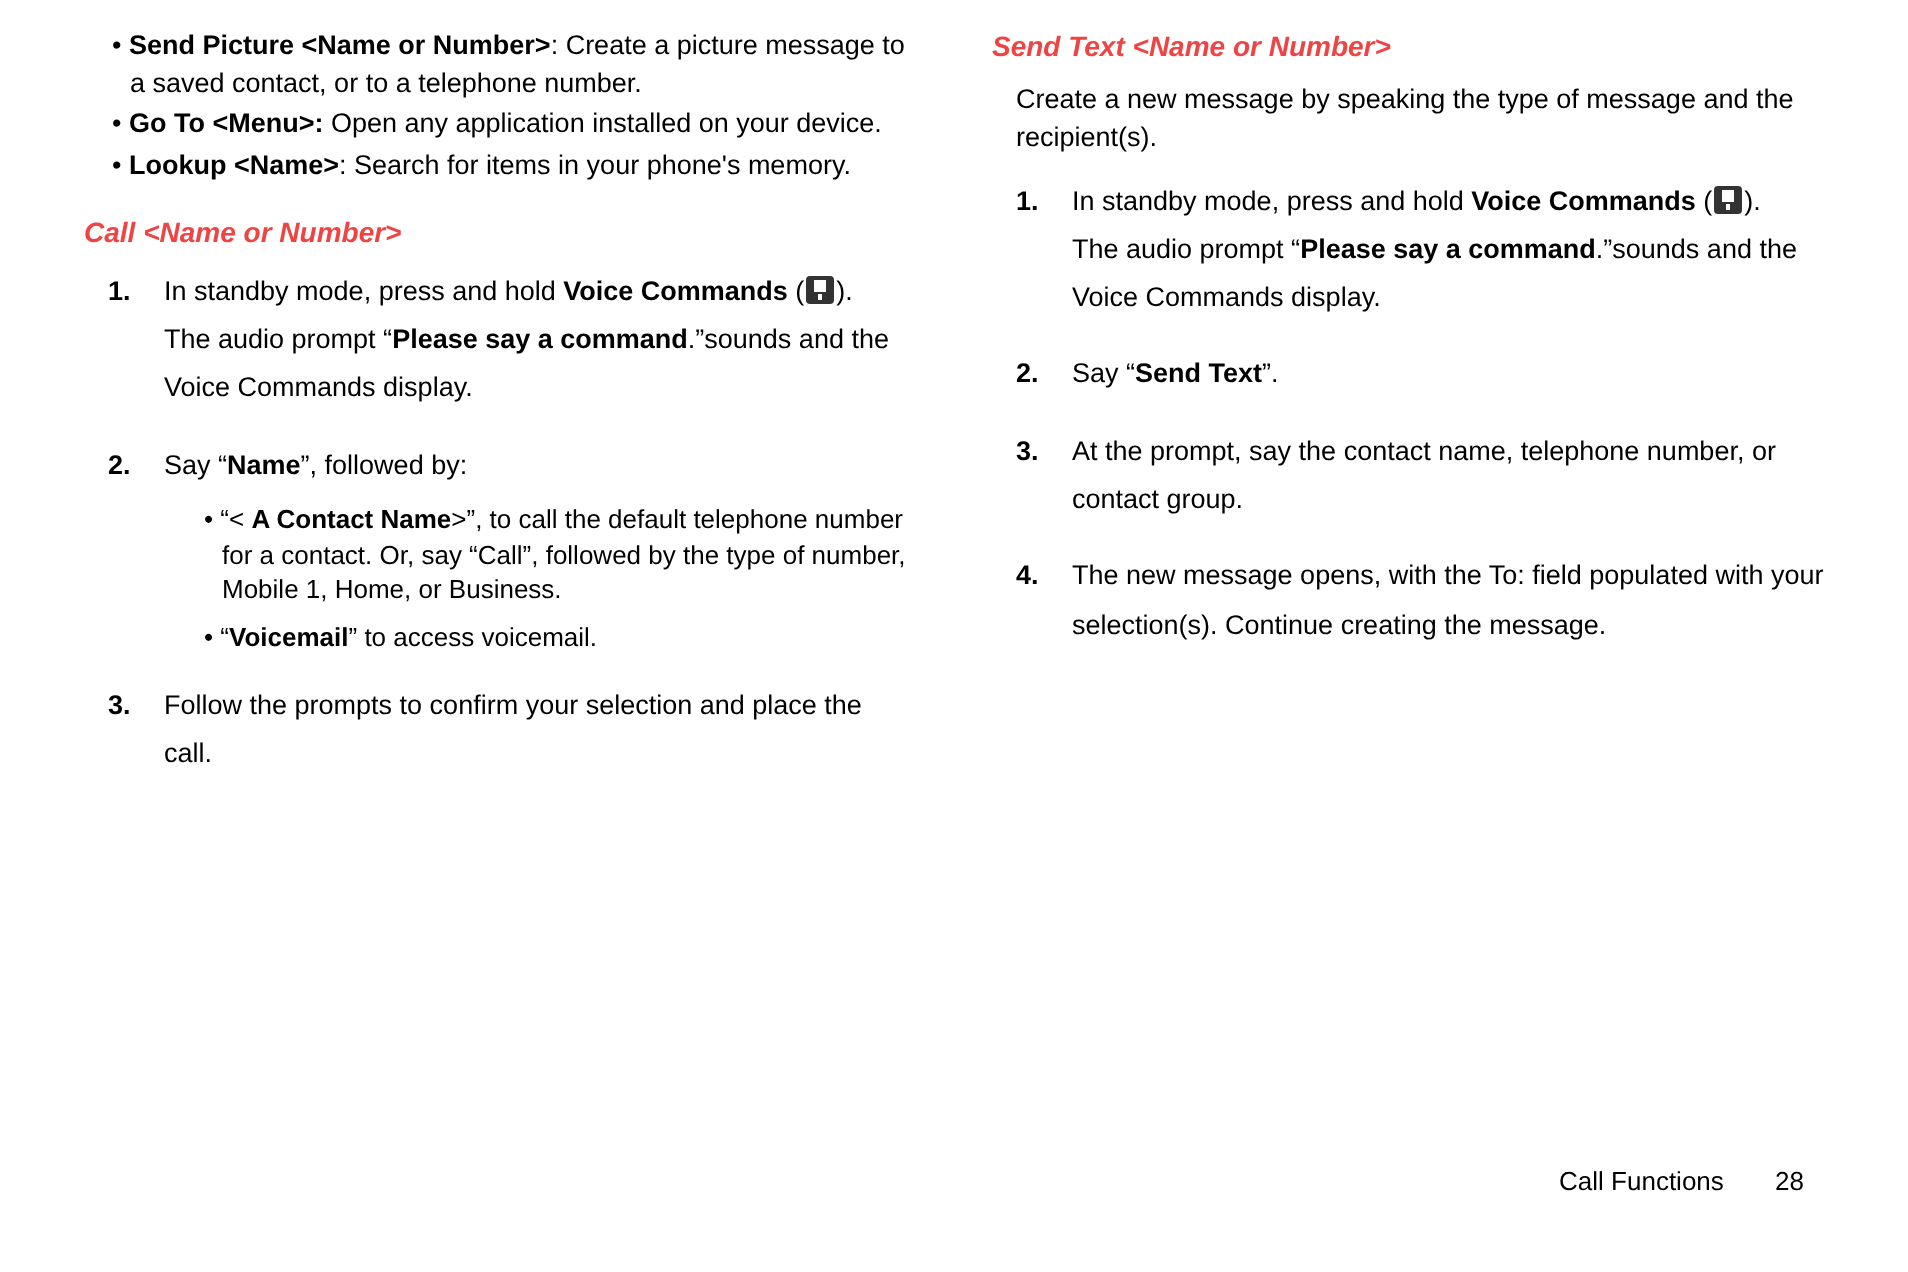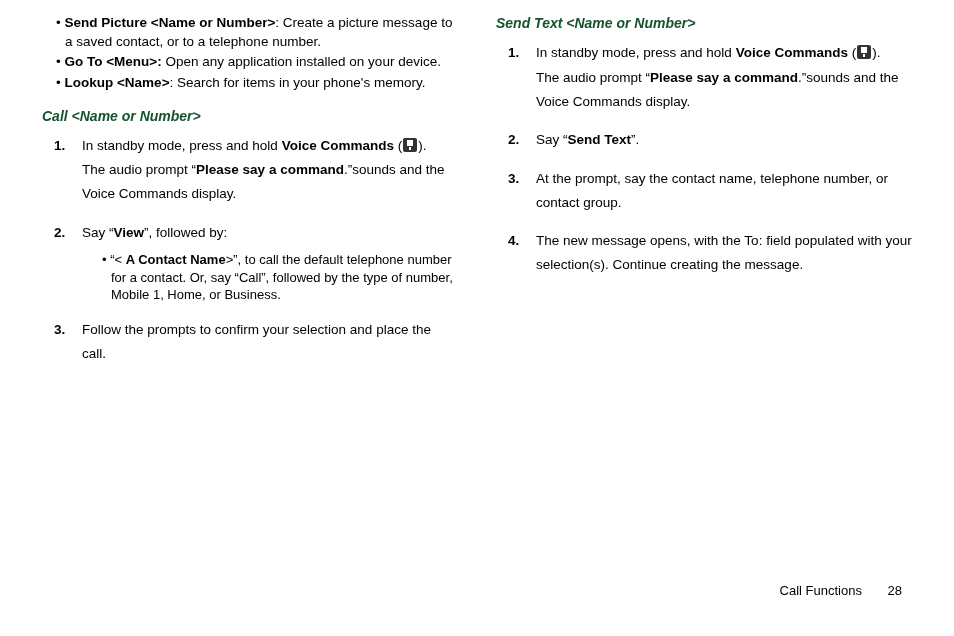--- a/index.html
+++ b/index.html
@@ -27,21 +27,21 @@
   }
   .bullet-item {
     margin: 2px 0;
     text-indent: -9px;
     padding-left: 9px;
   }
   .bullet-dot::before {
     content: "• ";
   }
   .section-heading {
-    color: #14532d;
+    color: #ef4444;
     font-style: italic;
     font-weight: bold;
     font-size: 14px;
     margin: 14px 0 8px 0;
   }
   .lead {
     margin: 6px 0 10px 12px;
   }
   .ol {
     list-style: none;
@@ -113,38 +113,42 @@
         <span>In standby mode, press and hold </span><b>Voice Commands</b><span> (</span><span class="inline-icon"><svg viewBox="0 0 16 16">
               <rect x="1" y="1" width="14" height="14" rx="2" fill="#333"></rect>
               <rect x="5" y="3" width="6" height="6" fill="#fff"></rect>
               <rect x="7" y="10" width="2" height="3" fill="#fff"></rect>
             </svg></span><span>).</span>
         <br>
         <span>The audio prompt “</span><b>Please say a command</b><span>.”sounds and the Voice Commands display.</span>
       </li>
       <li>
         <span class="num">2.</span>
-        <span>Say “</span><b>View</b><span>”, followed by:</span>
+        <span>Say “</span><b>Name</b><span>”, followed by:</span>
         <div class="sub-bullets">
           <div class="bullet-item bullet-dot">
             <span>“&lt; </span><b>A Contact Name</b><span>&gt;”, to call the default telephone number for a contact.  Or, say “Call”, followed by the type of number, Mobile 1, Home, or Business.</span>
+          </div>
+          <div class="bullet-item bullet-dot">
+            <span>“</span><b>Voicemail</b><span>” to access voicemail.</span>
           </div>
         </div>
       </li>
       <li>
         <span class="num">3.</span>
         <span>Follow the prompts to confirm your selection and place the call.</span>
       </li>
     </ul>
   </div>
 
   <div class="col">
 
     <div class="section-heading" style="margin-top:2px">Send Text &lt;Name or Number&gt;</div>
 
+    <div class="lead">Create a new message by speaking the type of message and the recipient(s).</div>
 
     <ul class="ol">
       <li>
         <span class="num">1.</span>
         <span>In standby mode, press and hold </span><b>Voice Commands</b><span> (</span><span class="inline-icon"><svg viewBox="0 0 16 16">
               <rect x="1" y="1" width="14" height="14" rx="2" fill="#333"></rect>
               <rect x="5" y="3" width="6" height="6" fill="#fff"></rect>
               <rect x="7" y="10" width="2" height="3" fill="#fff"></rect>
             </svg></span><span>).</span>
         <br>

